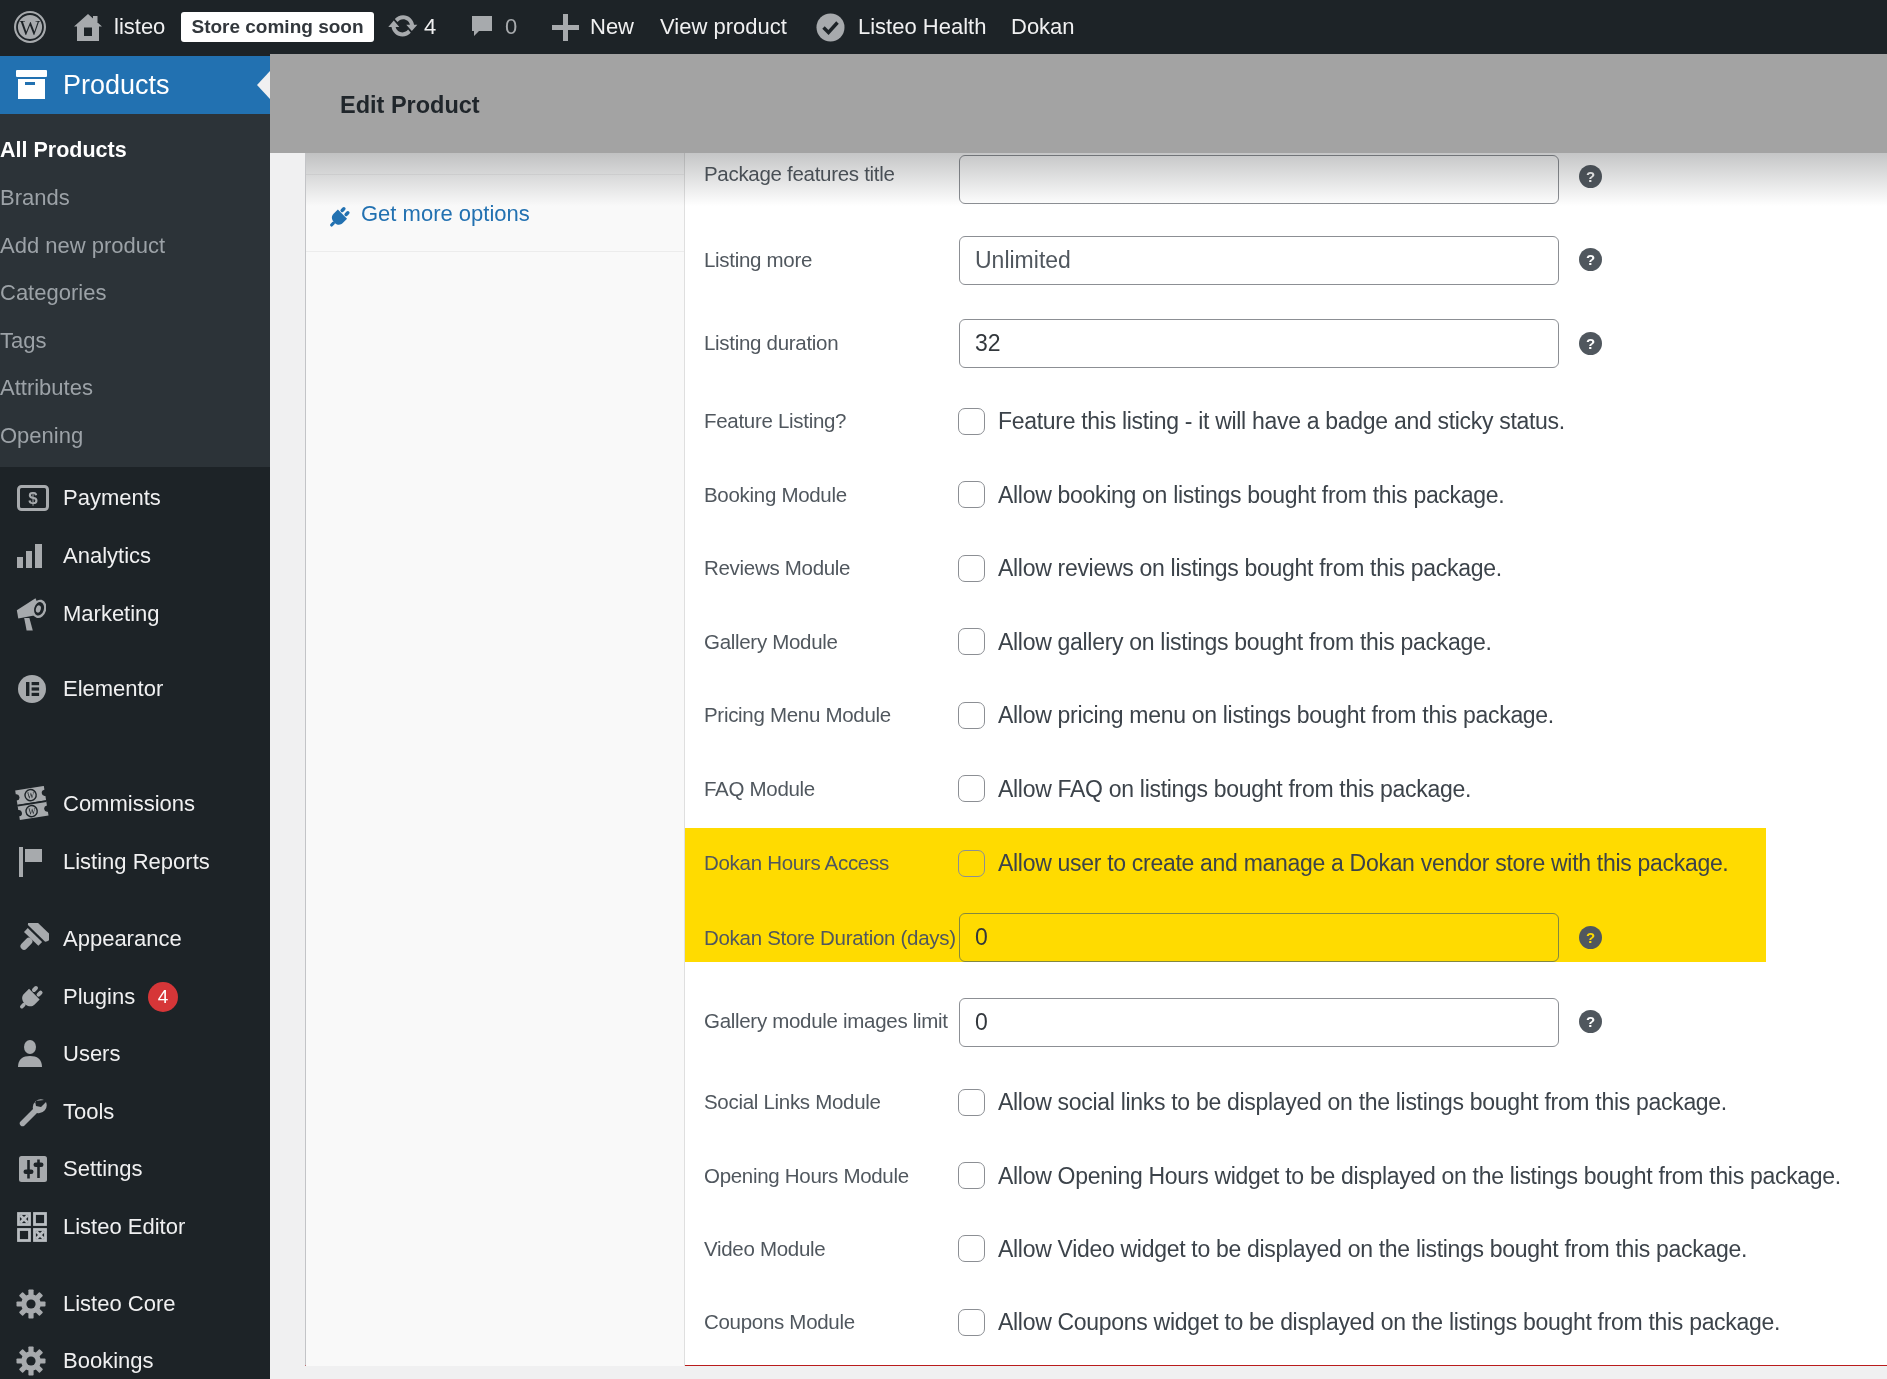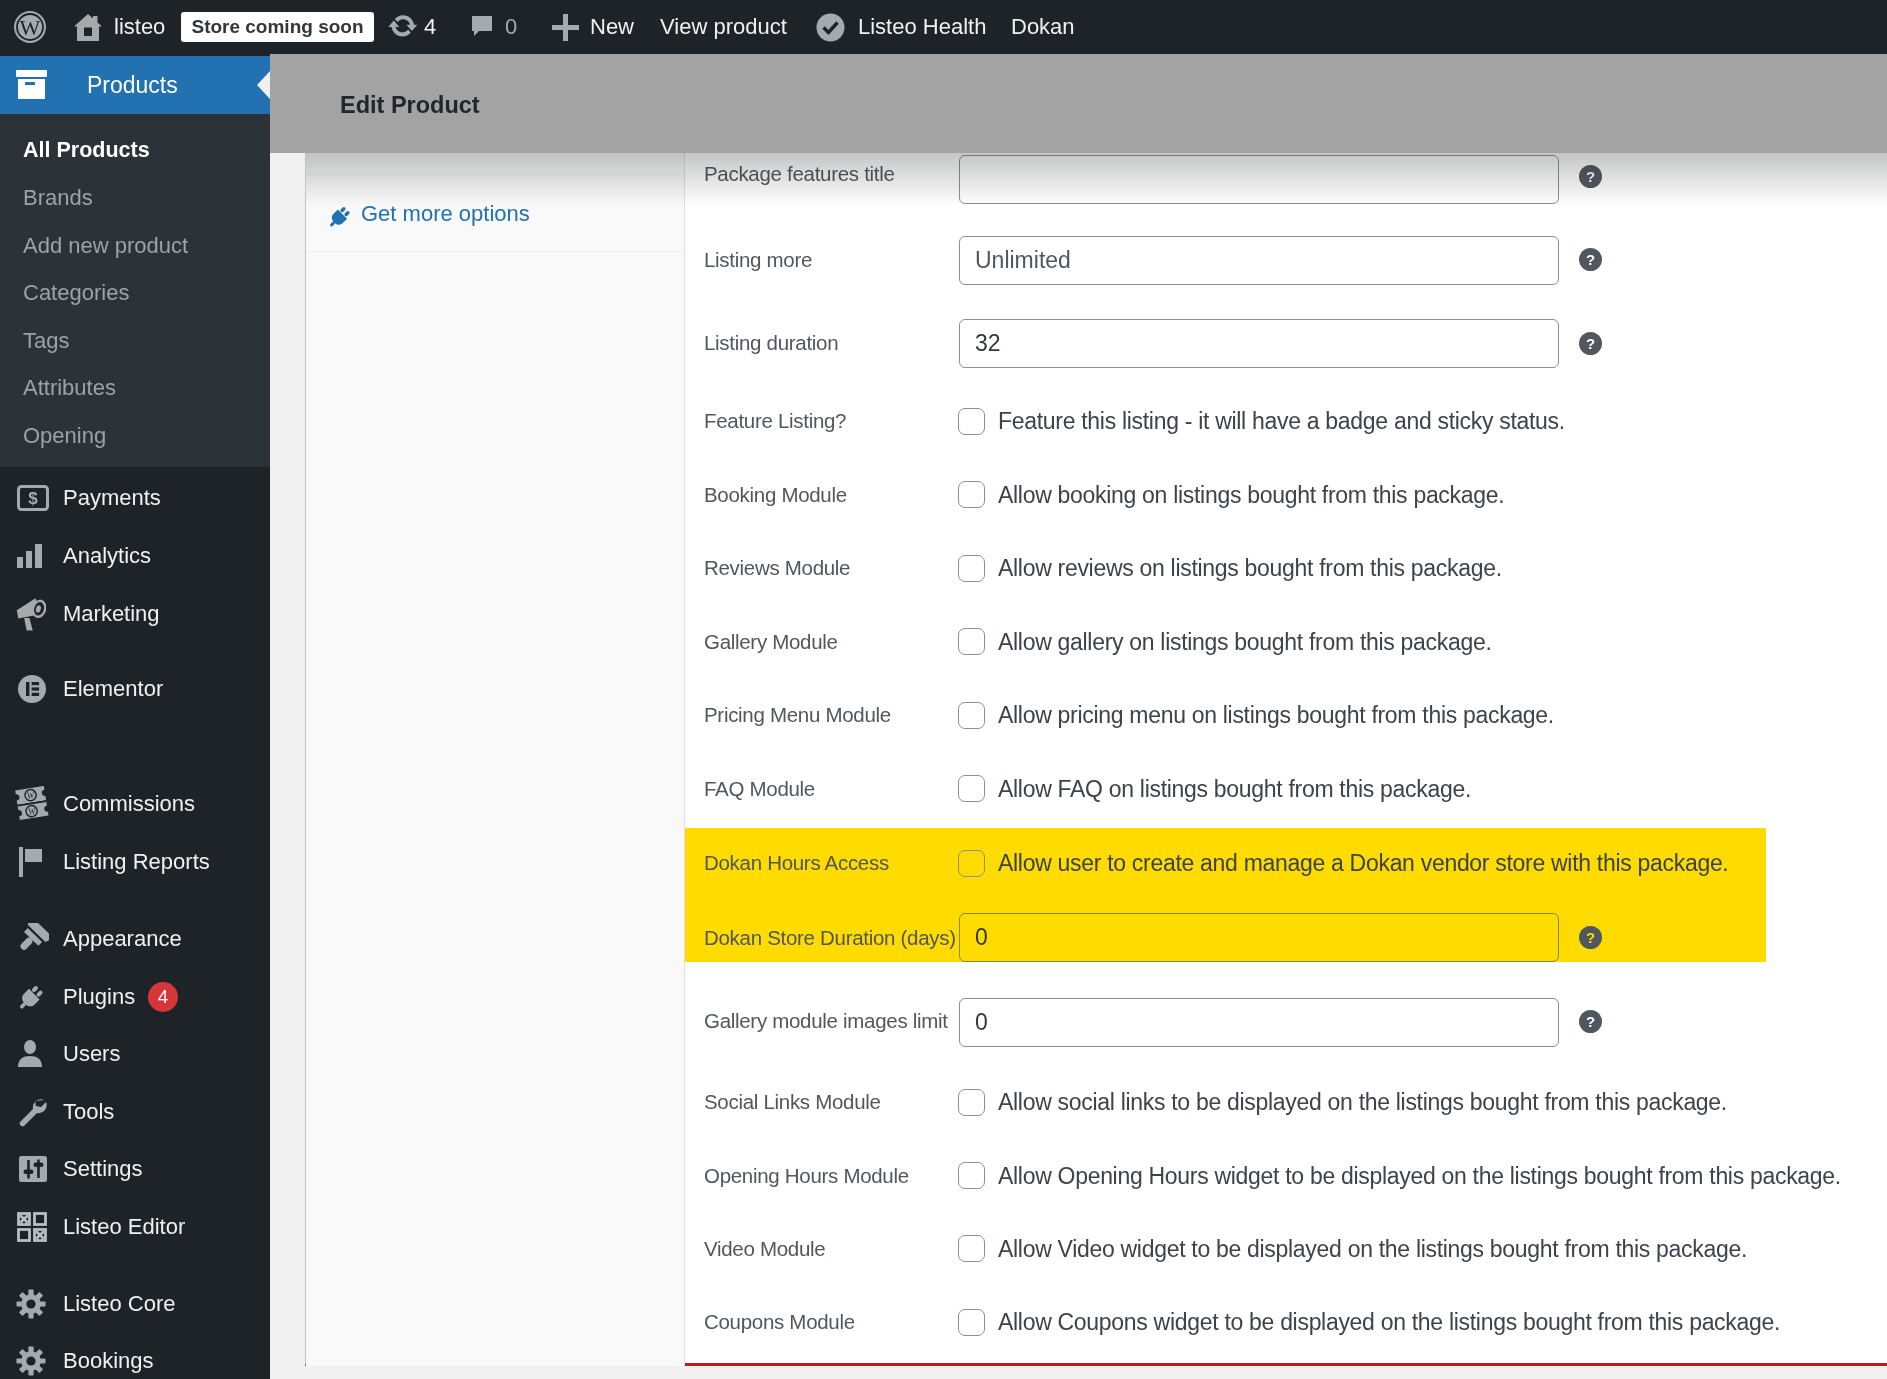--- a/index.html
+++ b/index.html
@@ -6,33 +6,33 @@
 html,body { width:1887px; height:1379px; overflow:hidden; }
 body { background:#f0f0f1; font-family:"Liberation Sans", sans-serif; position:relative; }
 
 #adminbar { position:absolute; left:0; top:0; width:1887px; height:54px; background:#1d2327; z-index:50; }
 #adminbar .txt { position:absolute; top:0; height:54px; line-height:54px; color:#f0f0f1; font-size:22px; white-space:nowrap; }
 #adminbar .gray { color:#a7aaad; }
 #badge { position:absolute; left:181px; top:12px; width:193px; height:30px; background:#ffffff; border-radius:3px; color:#32373c; font-size:19px; font-weight:700; text-align:center; line-height:30px; }
 
 #sidebar { position:absolute; left:0; top:54px; width:270px; height:1325px; background:#1d2327; z-index:40; }
 #prodrow { position:absolute; left:0; top:2px; width:270px; height:58px; background:#2271b1; }
-#prodrow .lbl { position:absolute; left:63px; top:0; height:58px; line-height:58px; color:#fff; font-size:23px;margin-left:24px; }
+#prodrow .lbl { position:absolute; left:63px; top:0; height:58px; line-height:58px; color:#fff; font-size:27px; }
 #prodarrow { position:absolute; right:0; top:15px; width:0; height:0; border:14px solid transparent; border-right:13px solid #f0f0f1; border-left:none; }
 #submenu { position:absolute; left:0; top:60px; width:270px; height:353px; background:#2c3338; padding-top:12.5px; }
-#submenu div { height:47.5px; line-height:47.5px; padding-left:23px; font-size:22px; color:#9ca2a7; }
+#submenu div { height:47.5px; line-height:47.5px; font-size:22px; color:#9ca2a7; }
 #submenu div.cur { color:#fff; font-weight:700; font-size:21.5px; }
 .mitem { position:absolute; left:0; width:270px; height:48px; }
 .mitem .mtxt { position:absolute; left:63px; top:0; height:48px; line-height:48px; color:#f0f0f1; font-size:22px; white-space:nowrap; }
 .mitem svg { position:absolute; left:17px; top:50%; transform:translateY(-50%); }
 #plugbadge { position:absolute; left:148px; top:9px; width:30px; height:30px; border-radius:50%; background:#d63638; color:#fff; font-size:19px; text-align:center; line-height:30px; }
 
 #header { position:absolute; left:270px; top:54px; width:1617px; height:99px; background:#a3a3a3; }
 #header h1 { position:absolute; left:70px; top:0; height:99px; line-height:103px; font-size:23.5px; font-weight:700; color:#20262b; }
-#panel { position:absolute; left:305px; top:153px; width:1582px; height:1213px; background:#fff; border-left:1px solid #c3c4c7; border-bottom:3px solid #b91c1c; }
+#panel { position:absolute; left:305px; top:153px; width:1582px; height:1213px; background:#fff; border-left:1px solid #c3c4c7; border-bottom:1px solid #b91c1c; }
 #leftcol { position:absolute; left:0; top:0; width:379px; height:1213px; background:#f9f9f9; border-right:1px solid #dfdfdf; }
 #lrow0 { position:absolute; left:0; top:0; width:378px; height:22px; border-bottom:1px solid #ececec; }
 #getmore { position:absolute; left:0; top:22px; width:378px; height:77px; border-bottom:1px solid #ececec; }
 #getmore span { position:absolute; left:55px; top:0; height:77px; line-height:77px; color:#2271b1; font-size:22px; }
 #getmore svg { position:absolute; left:21px; top:28px; }
 #gradient { position:absolute; left:0; top:0; width:1581px; height:53px; background:linear-gradient(to bottom, rgba(30,33,36,0.26), rgba(30,33,36,0)); pointer-events:none; z-index:10; }
 #yellow { position:absolute; left:379px; top:675px; width:1081px; height:134px; background:#ffdb00; }
 .flabel { position:absolute; left:398px; width:260px; font-size:20.5px; letter-spacing:-0.3px; color:#50575e; white-space:nowrap; line-height:28px; }
 .finput { position:absolute; left:653px; width:600px; height:49px; border:1px solid #8c8f94; border-radius:6px; background:#fff; font-size:23px; color:#32373c; line-height:46px; padding-left:15px; white-space:nowrap; }
 .finput.onyellow { background:transparent; border-color:#83883f; }

